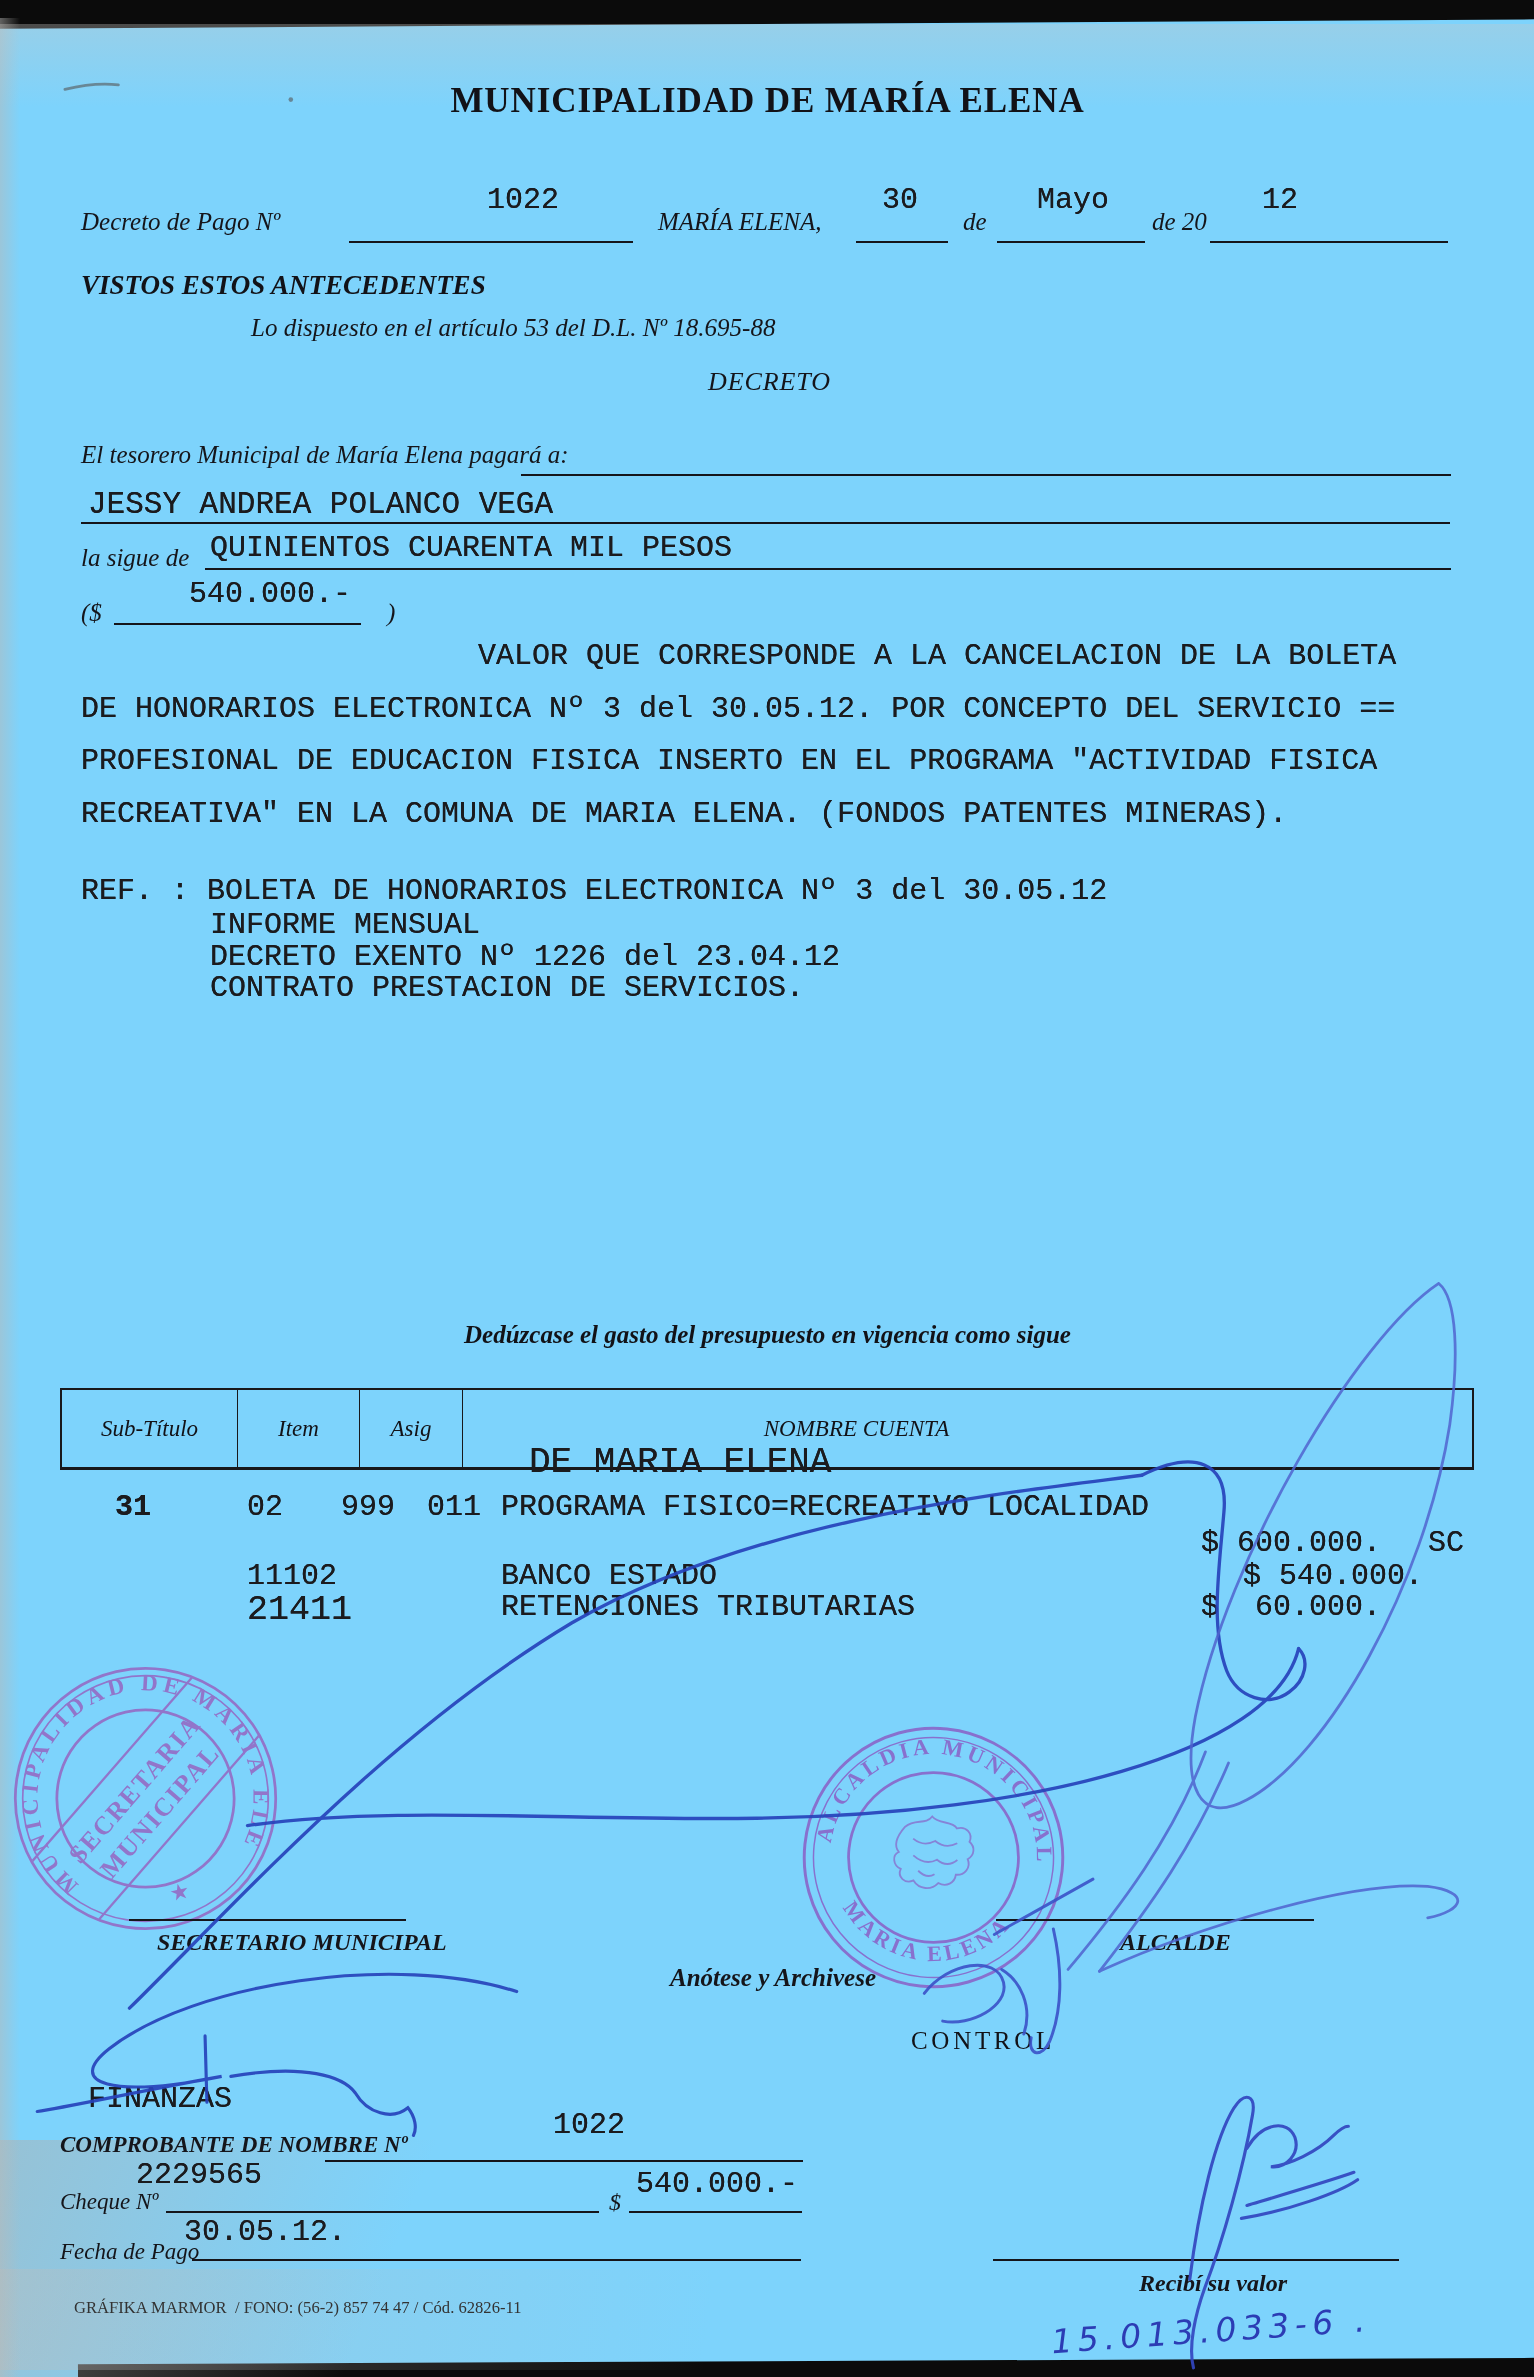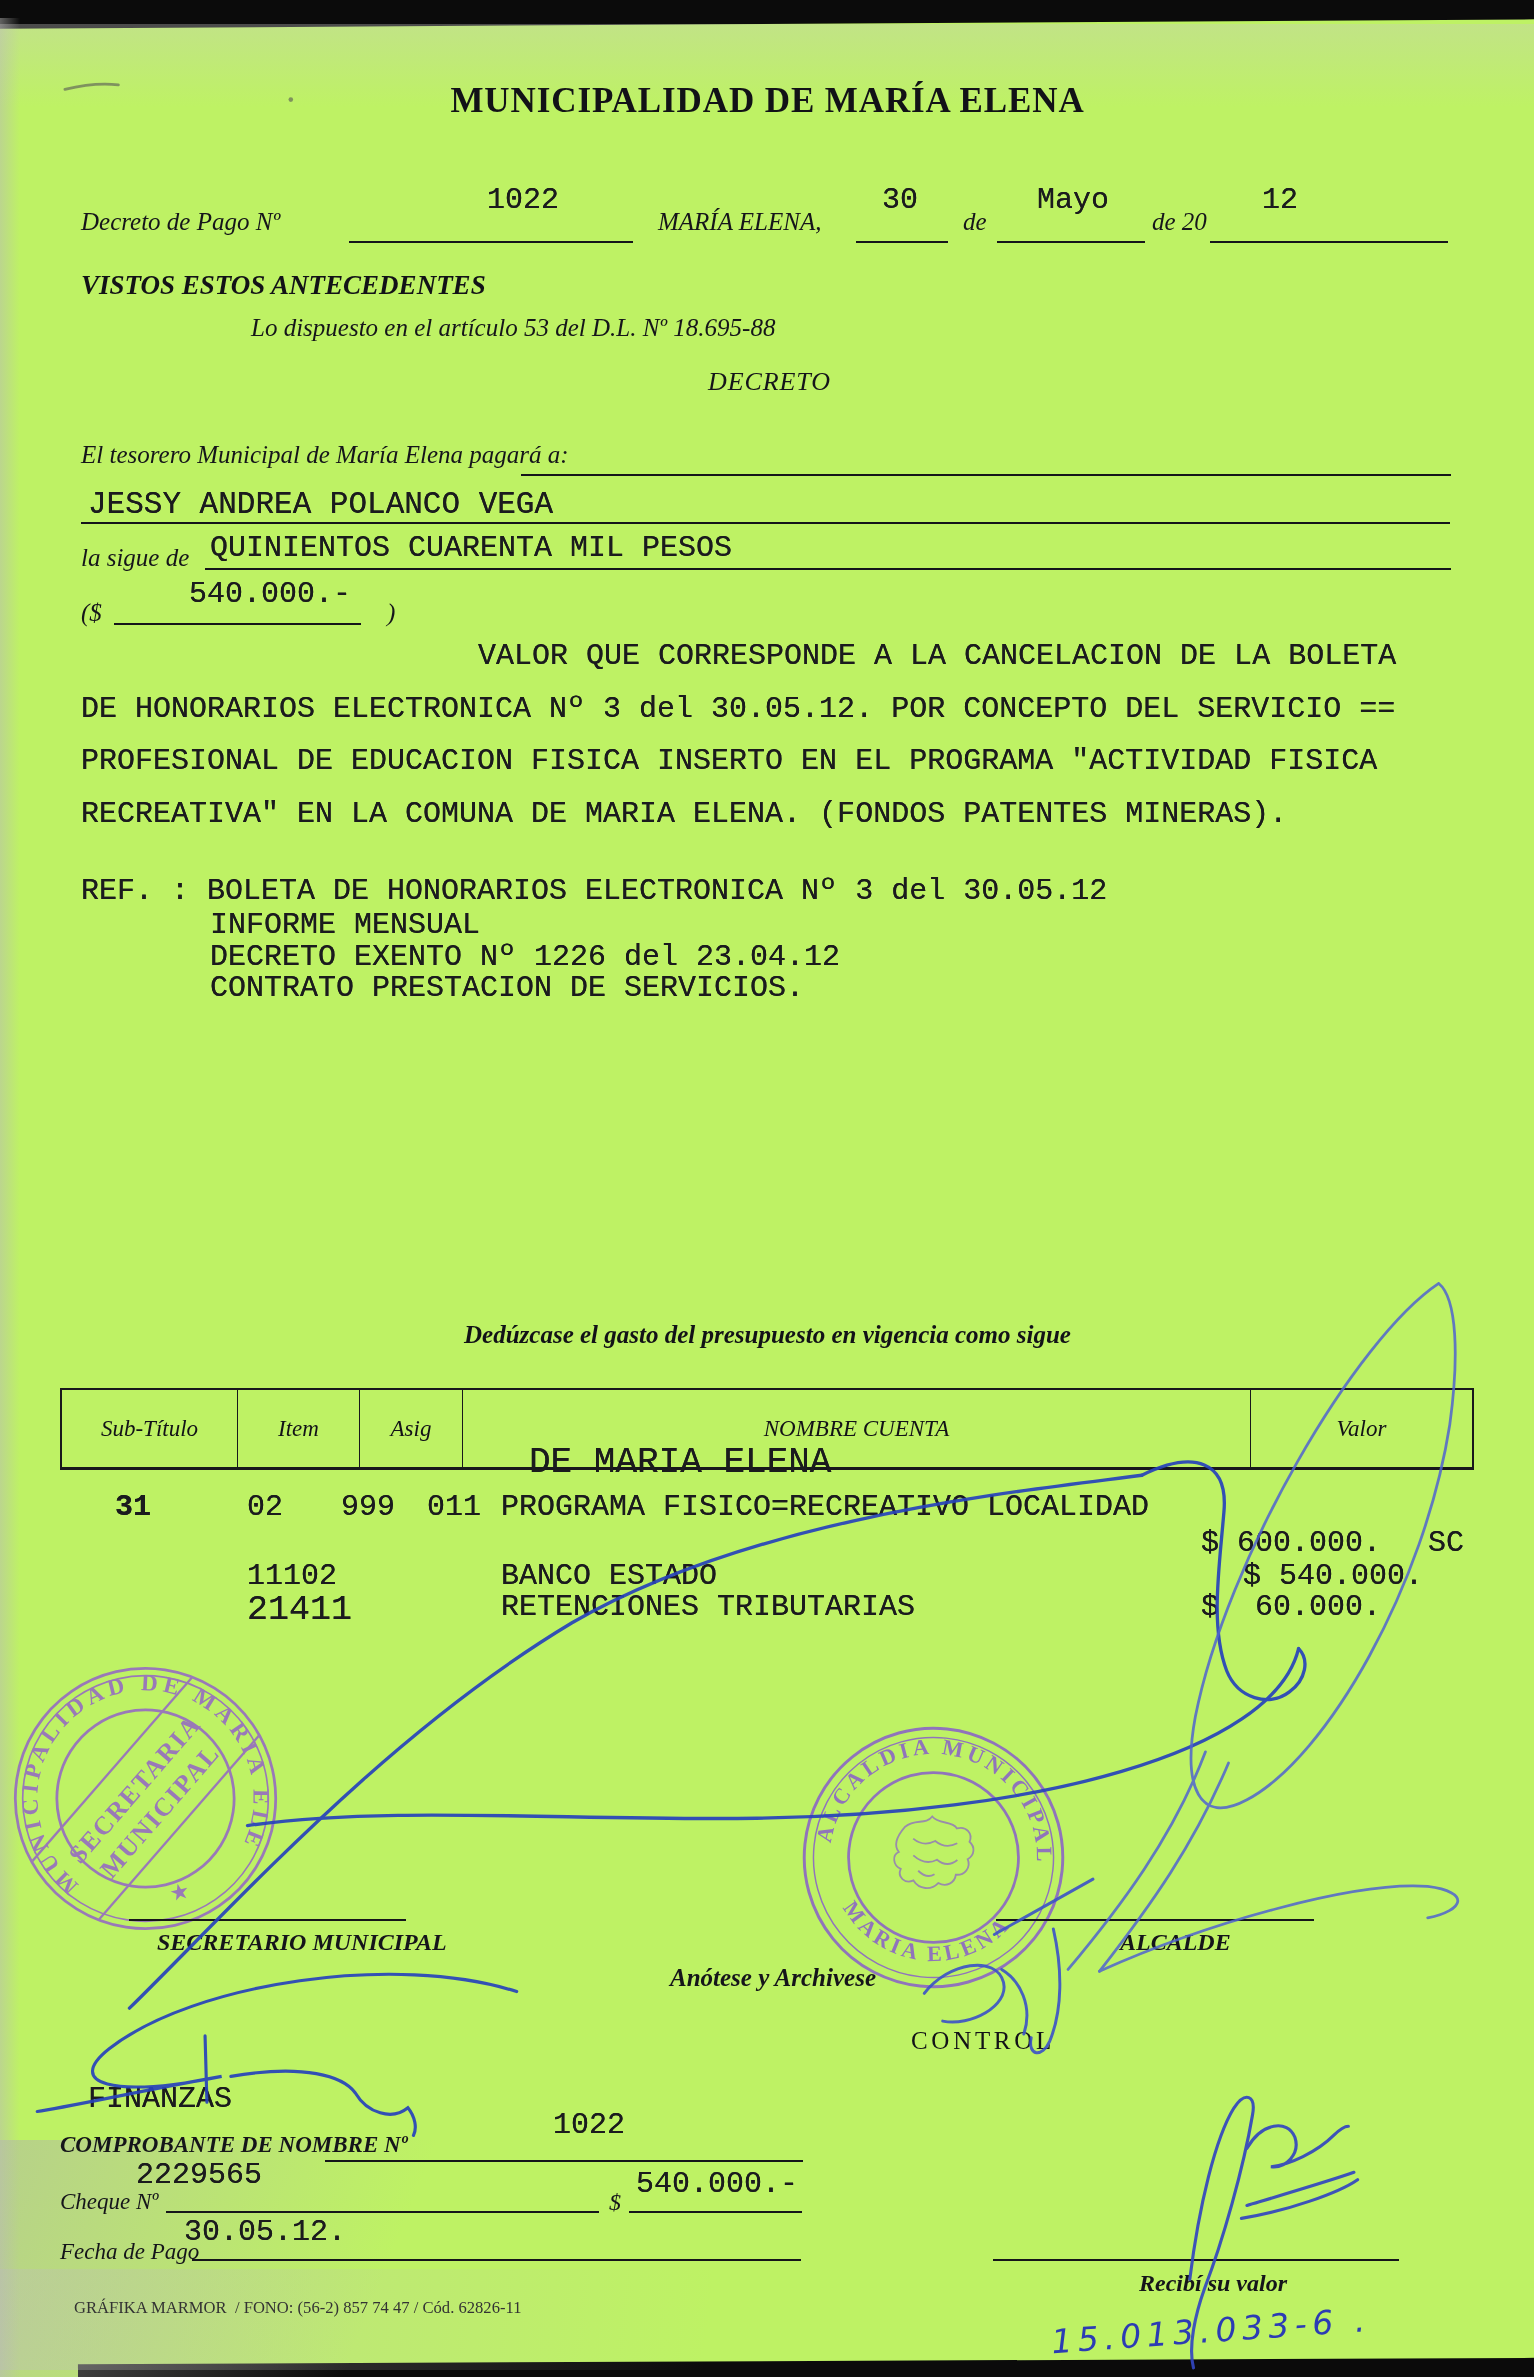--- a/index.html
+++ b/index.html
@@ -1,16 +1,16 @@
 <!DOCTYPE html>
 <html style="font-size:14.8px"><head>
 <meta charset="utf-8">
 <style>
   html,body{margin:0;padding:0;background:#ffffff;}
-  .sheet{position:absolute;left:0;top:0;width:1535px;height:2377px;background:#bef264;overflow:hidden;
+  .sheet{position:absolute;left:0;top:0;width:1535px;height:2377px;background:#7dd3fc;overflow:hidden;
          font-family:"Liberation Serif",serif;color:#17171a;}
   .abs{position:absolute;white-space:pre;}
   .it{font-family:"Liberation Serif",serif;font-style:italic;color:#15151a;}
   .itb{font-family:"Liberation Serif",serif;font-style:italic;font-weight:bold;color:#121217;}
   .ser{font-family:"Liberation Serif",serif;color:#121217;}
   .tw{font-family:"Liberation Mono","DejaVu Sans Mono",monospace;color:#1b1b1e;text-shadow:0 0 0.6px #1b1b1e;}
   .rule{position:absolute;border-top:2.3px solid #15151a;height:0;}
   .rule3{border-top-width:2.8px;}
   .bar{position:absolute;background:#0b0b0b;}
   .crease{position:absolute;pointer-events:none;}
@@ -76,21 +76,20 @@
   <div class="abs tw" style="left:210px;top:908px;font-size:30px;">INFORME MENSUAL</div>
   <div class="abs tw" style="left:210px;top:940px;font-size:30px;">DECRETO EXENTO Nº 1226 del 23.04.12</div>
   <div class="abs tw" style="left:210px;top:971px;font-size:30px;">CONTRATO PRESTACION DE SERVICIOS.</div>
 
   <div class="abs itb" style="left:50%;transform:translateX(-50%);top:1321px;font-size:25px;">Dedúzcase el gasto del presupuesto en vigencia como sigue</div>
   <div class="tableband">
     <div class="tcell" style="width:175px;">Sub-Título</div>
     <div class="tcell" style="width:121px;">Item</div>
     <div class="tcell" style="width:102px;">Asig</div>
     <div class="tcell" style="width:787px;">NOMBRE CUENTA</div>
-    <div class="tcell" style="flex:1;">Valor</div>
   </div>
 
   <div class="abs tw" style="left:115px;top:1490px;font-size:30px;font-weight:bold;">31</div>
   <div class="abs tw" style="left:247px;top:1490px;font-size:30px;">02</div>
   <div class="abs tw" style="left:341px;top:1490px;font-size:30px;">999</div>
   <div class="abs tw" style="left:427px;top:1490px;font-size:30px;">011</div>
   <div class="abs tw" style="left:501px;top:1490px;font-size:30px;">PROGRAMA FISICO=RECREATIVO LOCALIDAD</div>
   <div class="abs tw" style="left:501px;top:1442px;font-size:36px;margin-left:28px;">DE MARIA ELENA</div>
   <div class="abs tw" style="left:1201px;top:1526px;font-size:30px;">$ 600.000.</div>
   <div class="abs tw" style="left:1428px;top:1526px;font-size:30px;">SC</div>

